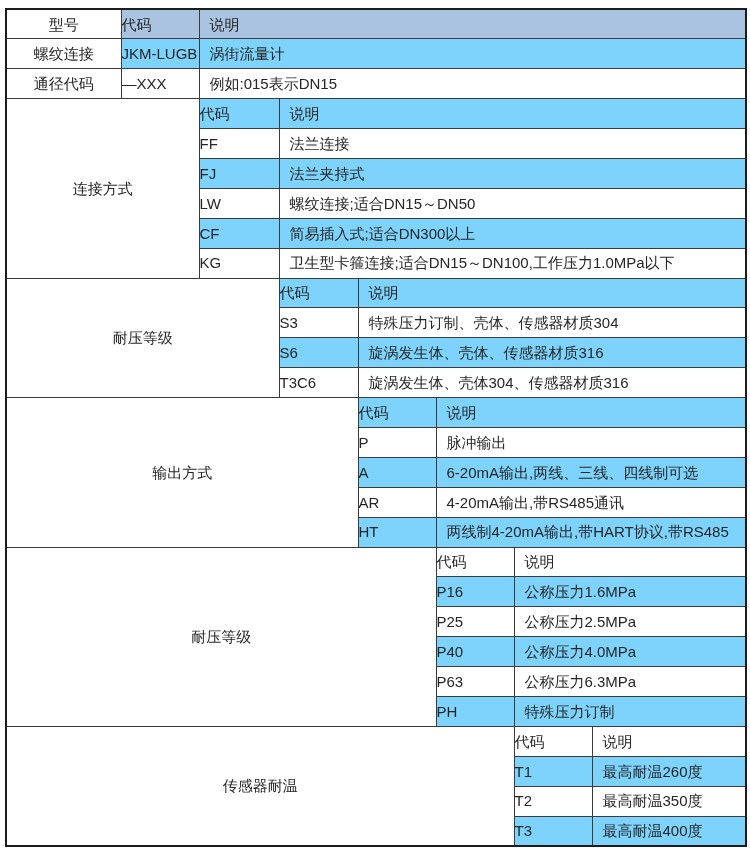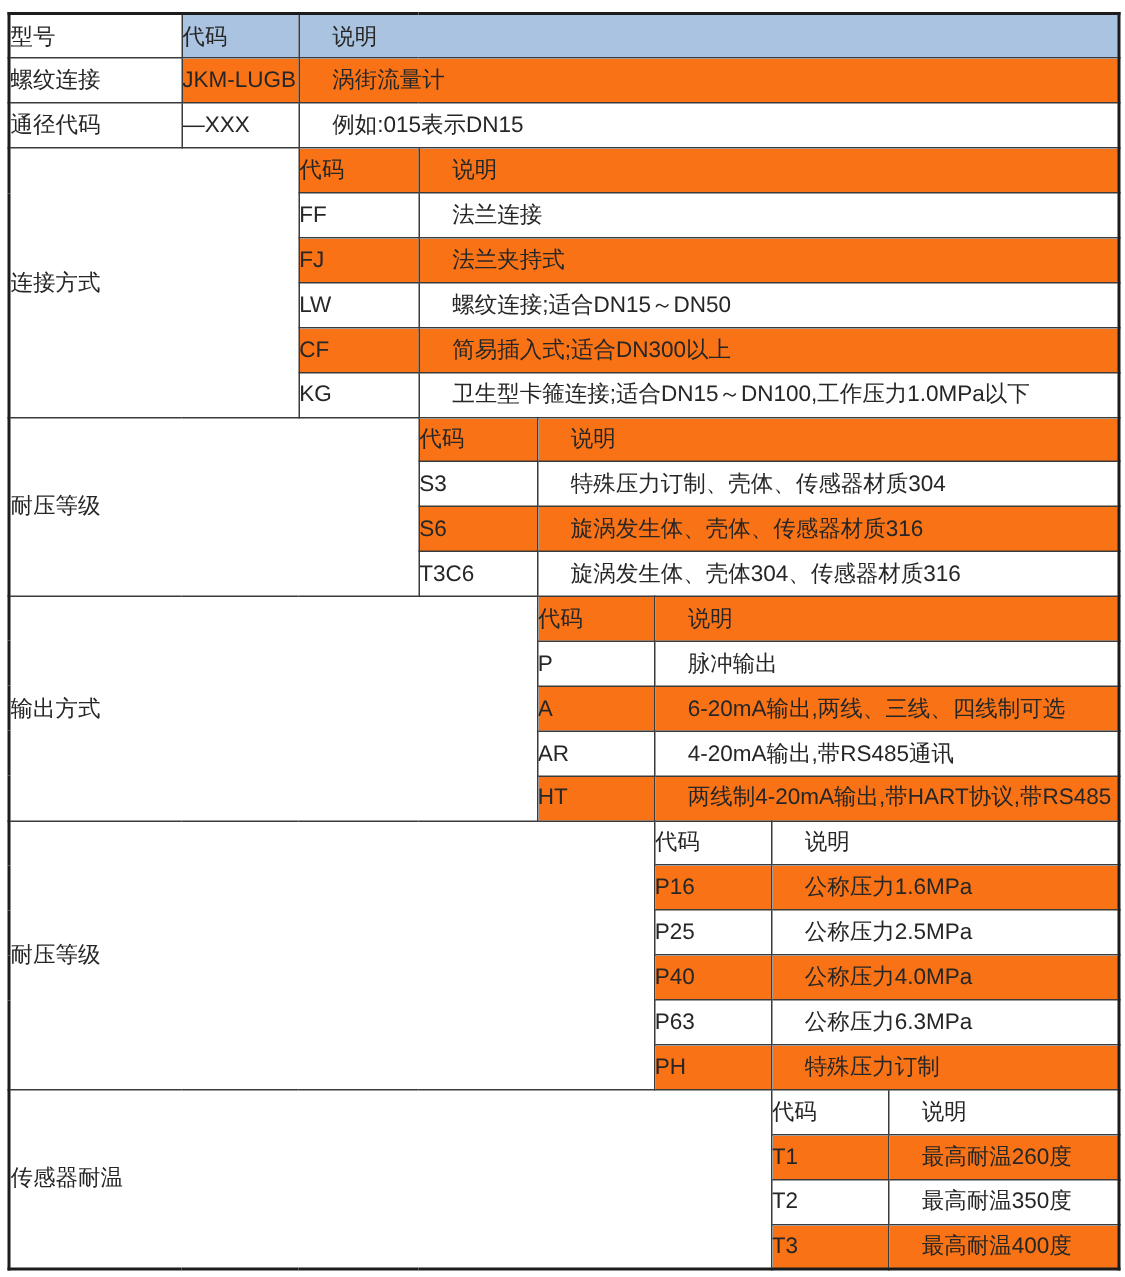--- a/index.html
+++ b/index.html
@@ -14,24 +14,24 @@
   }
   td{
     border:1px solid #3b3b3b;
     font-size:15px;color:#262626;
     padding:0;vertical-align:middle;line-height:1.15;
     overflow:hidden;white-space:nowrap;
     background:#ffffff;
   }
   tr{height:29.9px;}
   td.hd{background:#a9c3e1;}      
-  td.s{background:#f97316;}       
-  td.lbl{text-align:left;background:#ffffff;border-radius:10px;}
+  td.s{background:#7dd3fc;}       
+  td.lbl{text-align:center;background:#ffffff;border-radius:10px;}
   td.code{}
-  td.desc{text-align:left;padding-left:22px;}
+  td.desc{text-align:left;padding-left:10px;}
 </style>
 </head>
 <body>
 
 <table class="spec">
   <colgroup>
     <col style="width:115px">
       <col style="width:78px">
       <col style="width:80px">
       <col style="width:79px">

